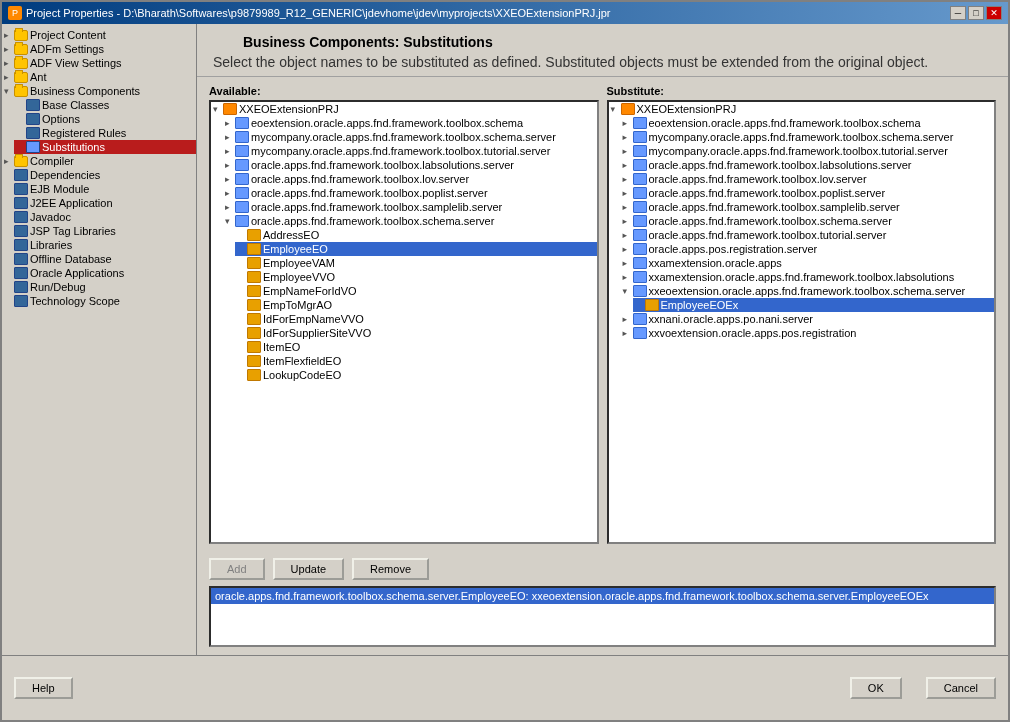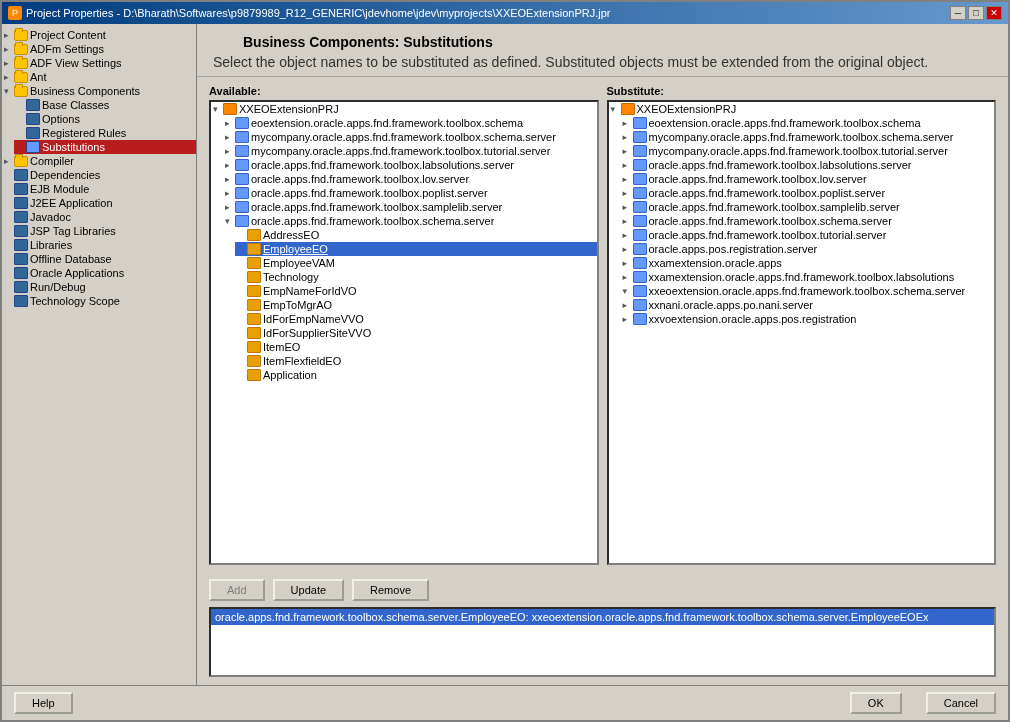--- a/index.html
+++ b/index.html
@@ -192,21 +192,20 @@
       color: #000;
     }
 
     .list-item.selected {
       background: #3366cc;
       color: white;
     }
 
     .list-item.selected .item-text {
       color: white;
-      text-decoration: underline;
     }
 
     .item-expand {
       width: 10px;
       font-size: 9px;
       flex-shrink: 0;
       color: #555;
     }
 
     .item-text {
@@ -245,21 +244,21 @@
     .subs-label {
       font-size: 11px;
       font-weight: bold;
       margin-bottom: 3px;
       color: #000;
     }
 
     .subs-list {
       border: 2px inset #808080;
       background: white;
-      height: 70px;
+      height: 61px;
       overflow-y: auto;
     }
 
     .subs-item {
       padding: 2px 4px;
       cursor: pointer;
       color: #000;
       font-size: 11px;
       white-space: nowrap;
     }
@@ -267,21 +266,21 @@
     .subs-item.selected {
       background: #3366cc;
       color: white;
     }
 
     
     .bottom-bar {
       display: flex;
       justify-content: space-between;
       align-items: center;
-      padding: 6px 12px;
+      padding: 21px 12px;
       border-top: 1px solid #808080;
       background: #d4d0c8;
       flex-shrink: 0;
     }
 
     .bottom-right {
       display: flex;
       gap: 24px;
     }
 
@@ -580,21 +579,21 @@
 
             <div class="list-item sub-indent2">
               <span class="item-expand"></span>
               <span class="icon-class"></span>
               <span class="item-text">EmployeeVAM</span>
             </div>
 
             <div class="list-item sub-indent2">
               <span class="item-expand"></span>
               <span class="icon-class"></span>
-              <span class="item-text">Technology</span>
+              <span class="item-text">EmployeeVVO</span>
             </div>
 
             <div class="list-item sub-indent2">
               <span class="item-expand"></span>
               <span class="icon-class"></span>
               <span class="item-text">EmpNameForIdVO</span>
             </div>
 
             <div class="list-item sub-indent2">
               <span class="item-expand"></span>
@@ -623,21 +622,21 @@
 
             <div class="list-item sub-indent2">
               <span class="item-expand"></span>
               <span class="icon-class"></span>
               <span class="item-text">ItemFlexfieldEO</span>
             </div>
 
             <div class="list-item sub-indent2">
               <span class="item-expand"></span>
               <span class="icon-class"></span>
-              <span class="item-text">Application</span>
+              <span class="item-text">LookupCodeEO</span>
             </div>
 
           </div>
         </div>
 
         <div class="list-section">
           <div class="list-label">Substitute:</div>
           <div class="list-box">
 
             <div class="list-item">
@@ -717,20 +716,25 @@
               <span class="icon-package"></span>
               <span class="item-text">xxamextension.oracle.apps.fnd.framework.toolbox.labsolutions</span>
             </div>
 
             <div class="list-item sub-indent">
               <span class="item-expand">▾</span>
               <span class="icon-package"></span>
               <span class="item-text">xxeoextension.oracle.apps.fnd.framework.toolbox.schema.server</span>
             </div>
 
+            <div class="list-item sub-indent2 selected">
+              <span class="item-expand"></span>
+              <span class="icon-class"></span>
+              <span class="item-text">EmployeeEOEx</span>
+            </div>
 
             <div class="list-item sub-indent">
               <span class="item-expand">▸</span>
               <span class="icon-package"></span>
               <span class="item-text">xxnani.oracle.apps.po.nani.server</span>
             </div>
 
             <div class="list-item sub-indent">
               <span class="item-expand">▸</span>
               <span class="icon-package"></span>

